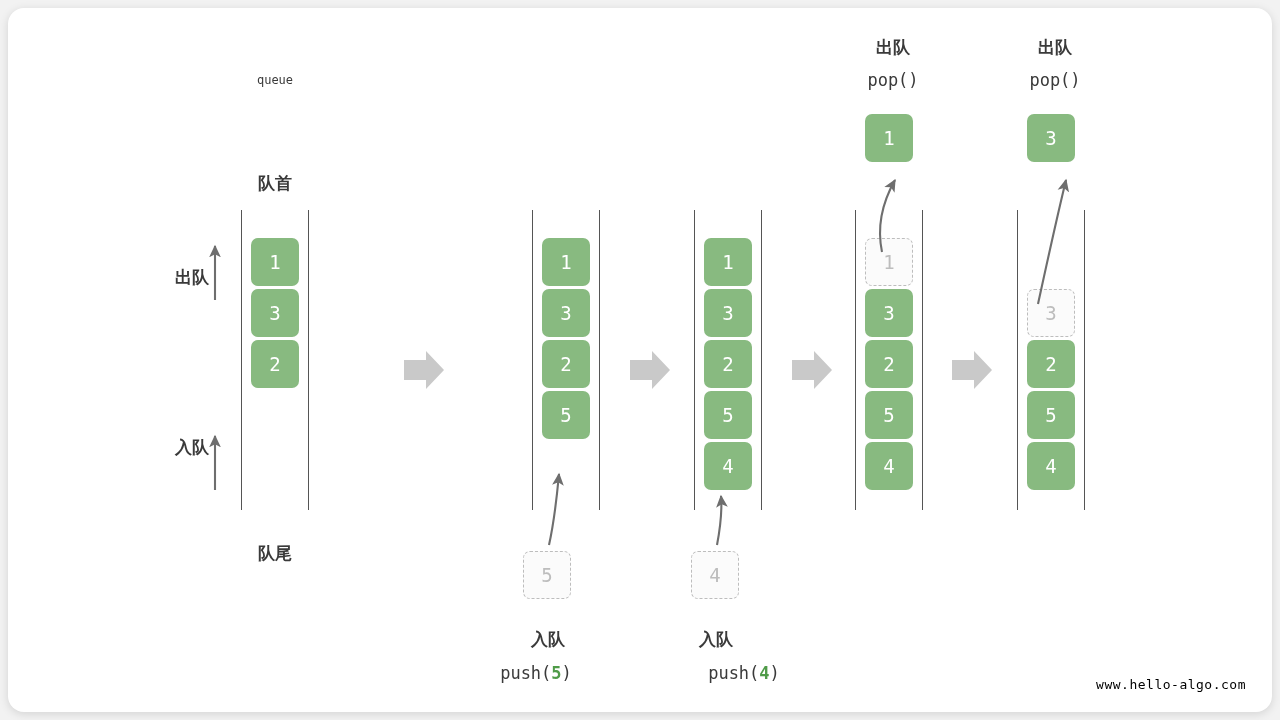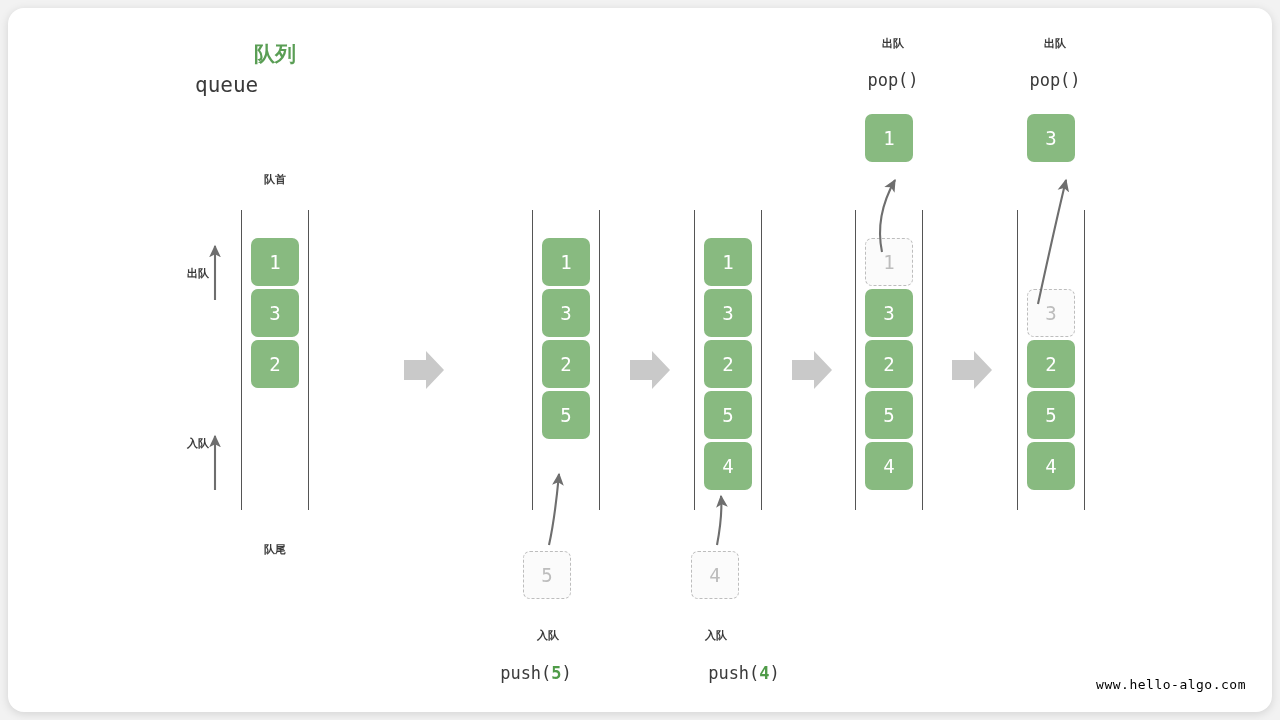--- a/index.html
+++ b/index.html
@@ -39,27 +39,27 @@
   }
 
   .title-cn {
     position: absolute;
     font-size: 21px;
     color: #5a9e55;
     text-align: center;
   }
   .title-en {
     position: absolute;
-    font-size: 21px;
-    text-align: left;
+    font-size: 12px;
+    text-align: center;
   }
 
   .label-cn {
     position: absolute;
-    font-size: 11px;
+    font-size: 17px;
     text-align: center;
   }
   .label-mono {
     position: absolute;
     font-size: 17px;
     text-align: center;
   }
   .num-green { color: #4f9b48; font-weight: bold; }
 
   .watermark {
@@ -125,21 +125,20 @@
     width: 1264px; height: 704px;
     pointer-events: none;
   }
 </style>
 </head>
 <body>
 
 <div id="card">
   <div class="stage">
 
-    <div class="title-cn cn" style="left:187px; top:32px; width:160px;">队列</div>
     <div class="title-en mono" style="left:187px; top:65px; width:160px;">queue</div>
 
     <div class="label-cn cn" style="left:187px; top:164px; width:160px;">队首</div>
     <div class="label-cn cn" style="left:187px; top:534px; width:160px;">队尾</div>
 
     <div class="label-cn cn" style="left:125px; top:258px; width:76px; text-align:right;">出队</div>
     <div class="label-cn cn" style="left:125px; top:428px; width:76px; text-align:right;">入队</div>
 
     <div class="label-cn cn" style="left:805px; top:28px; width:160px;">出队</div>
     <div class="label-mono mono" style="left:805px; top:62px; width:160px;">pop()</div>

